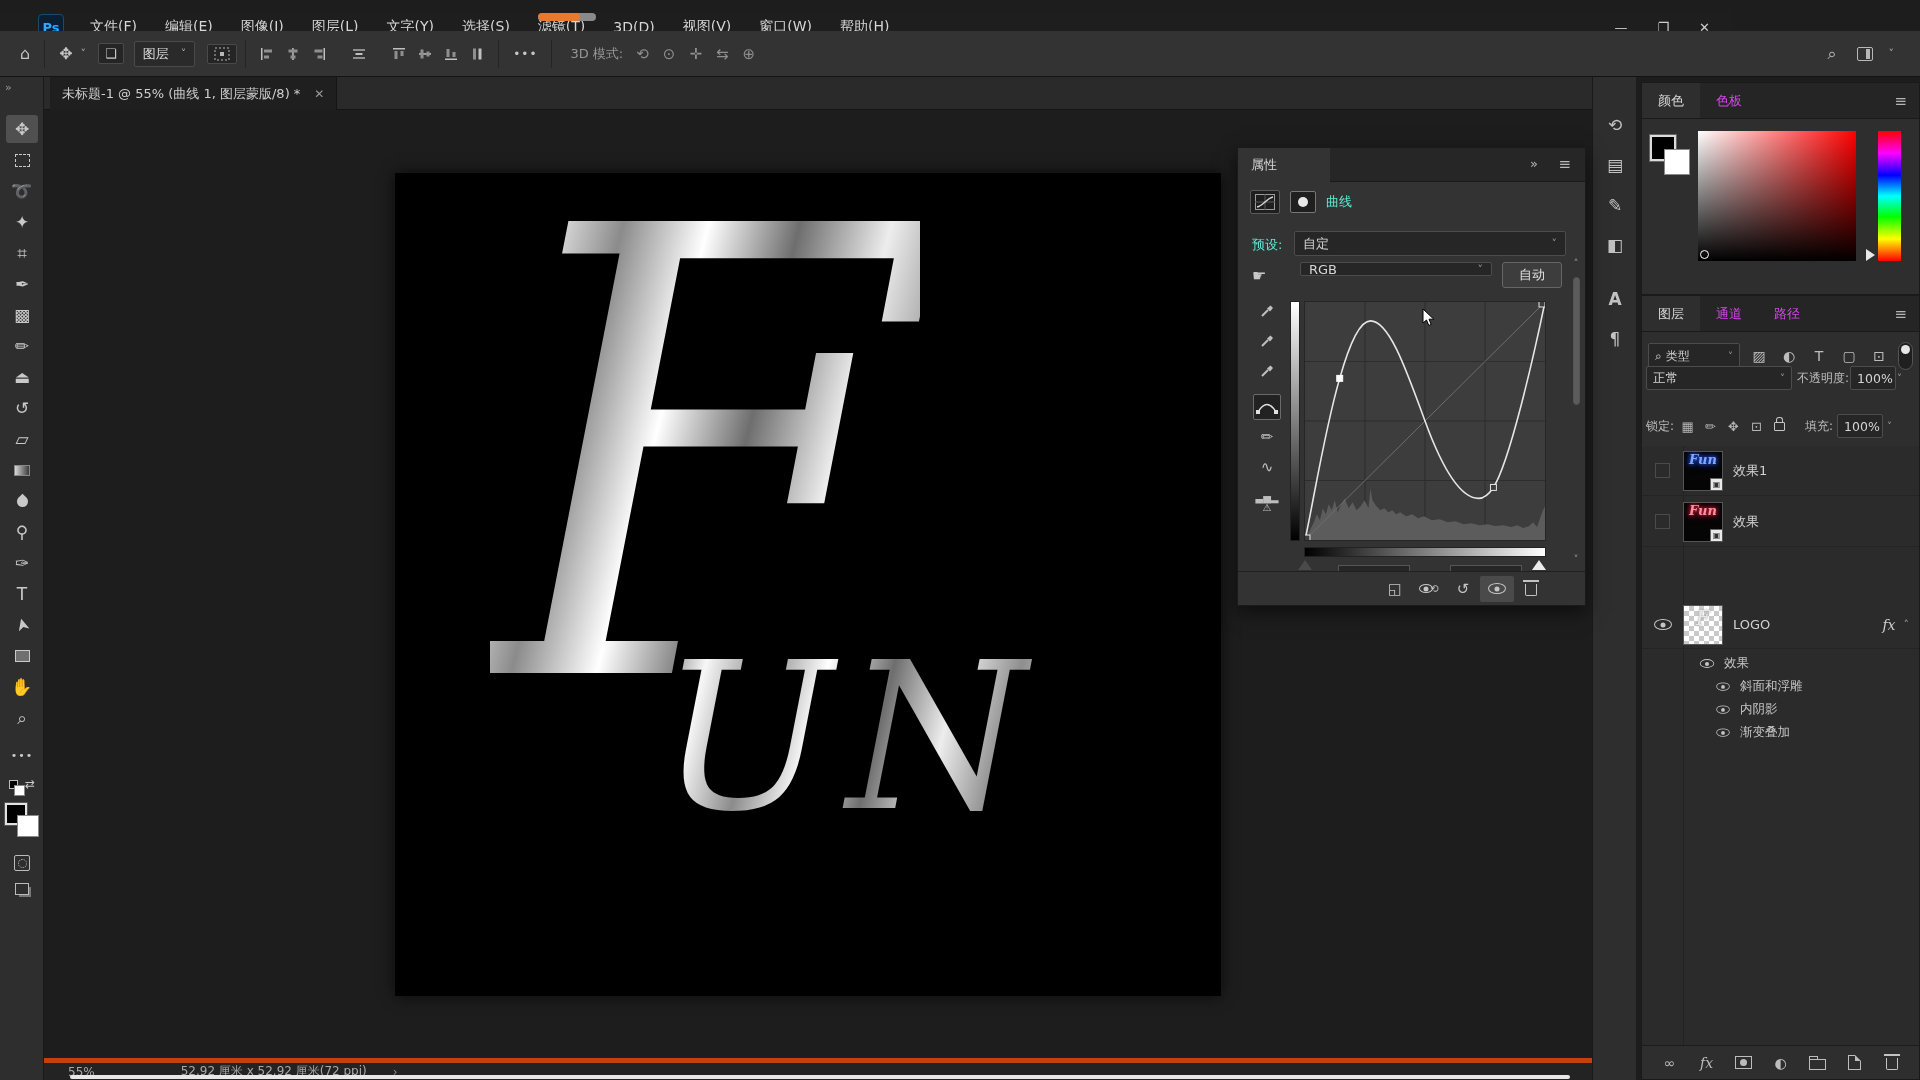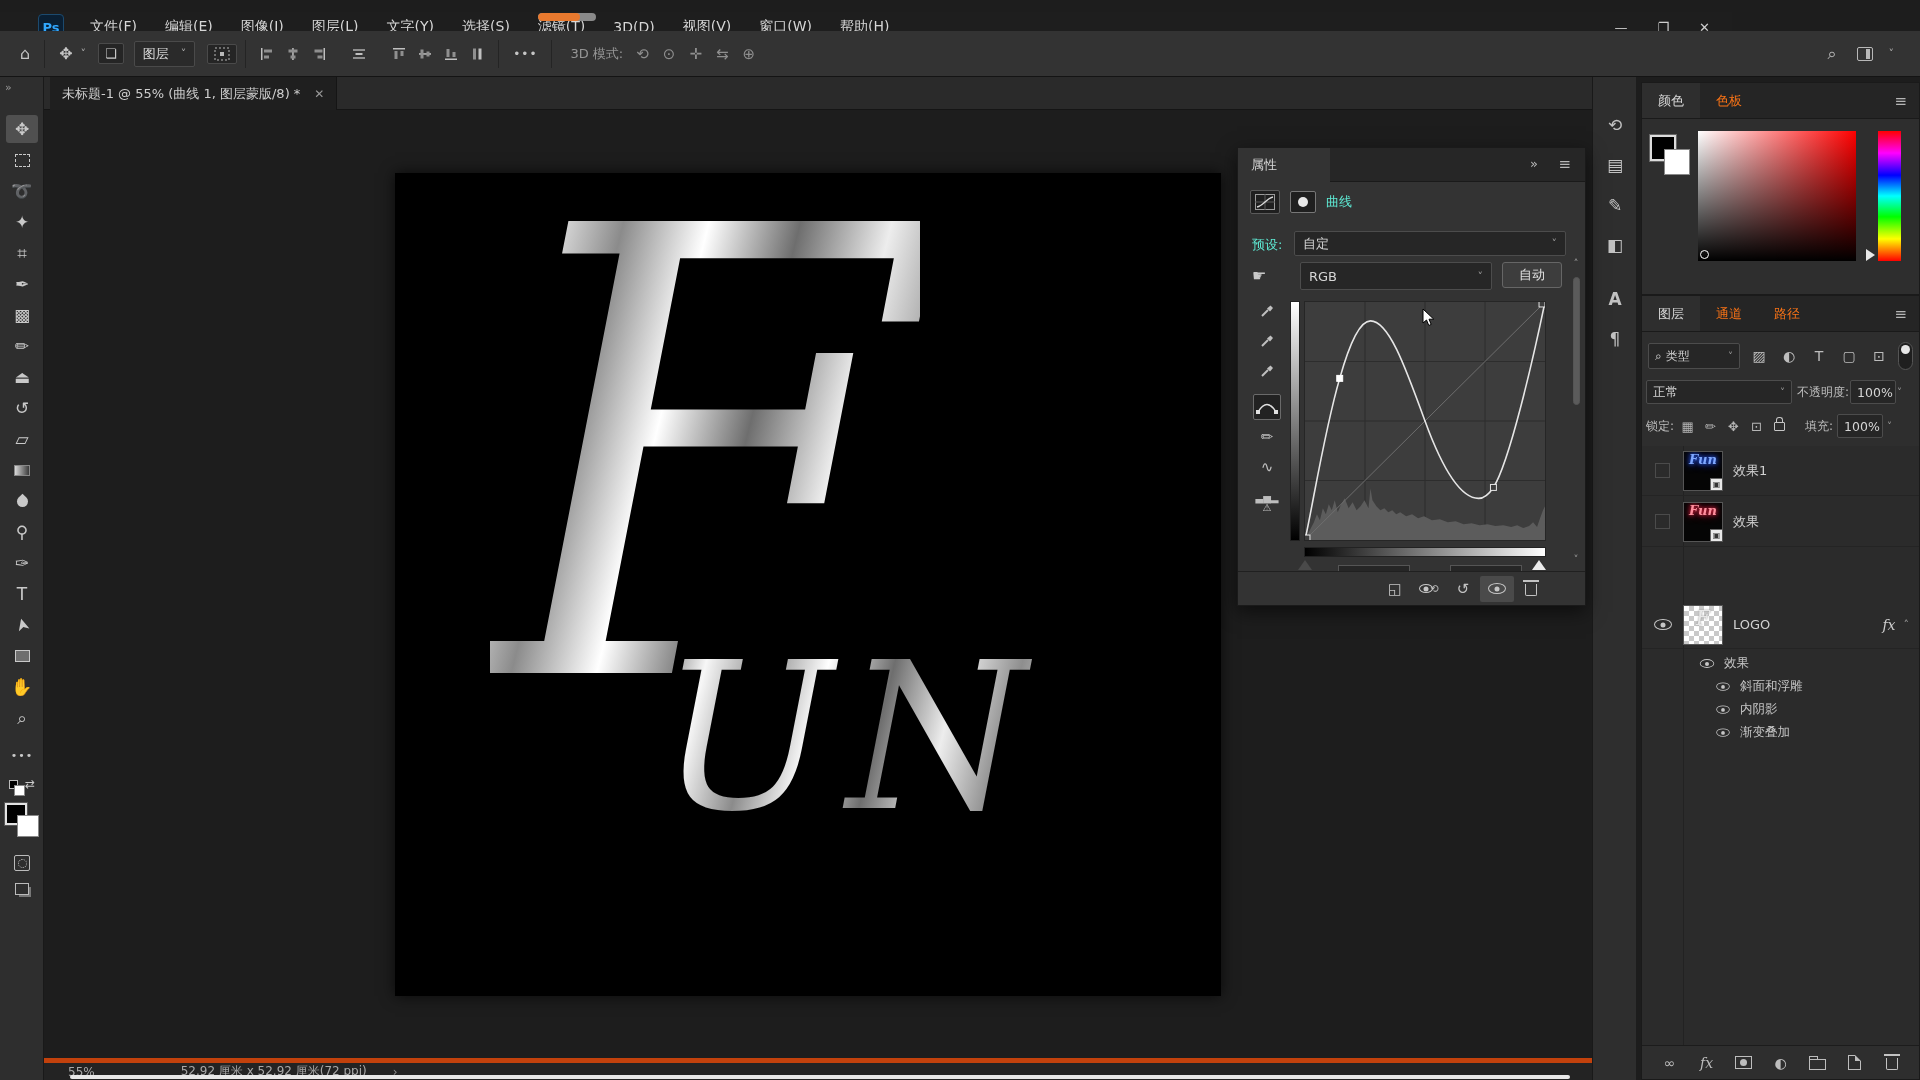--- a/index.html
+++ b/index.html
@@ -105,21 +105,21 @@
 .in-sliver{position:absolute;top:417px;width:72px;height:12px;background:#262626;border:1px solid #555}
 .cursor-svg{position:absolute;left:184px;top:160px;z-index:9}
 
 
 .dockstrip{position:absolute;left:1592px;top:77px;bottom:0;width:44px;background:#2e2e2e;border-left:1px solid #191919}
 .ds-icon{width:44px;height:40px;display:flex;align-items:center;justify-content:center;color:#c2c2c2;font-size:17px}
 
 
 .panel{position:absolute;left:1641px;width:279px;background:#2e2e2e;border:1px solid #1a1a1a}
 .ptabs{position:relative;height:36px;background:#252525;border-bottom:1px solid #1a1a1a;display:flex}
-.ptab{padding:0 16px;display:flex;align-items:center;font-size:13px;color:#f97316}
+.ptab{padding:0 16px;display:flex;align-items:center;font-size:13px;color:#d946ef}
 .ptab.on{background:#2e2e2e;color:#d8d8d8}
 .pmenu{margin-left:auto;padding-right:12px;display:flex;align-items:center;color:#b5b5b5;font-size:15px}
 
 
 .colorpanel{top:82px;height:213px}
 .swatch-pair{position:absolute;left:8px;top:52px;width:44px;height:44px}
 .swatch-pair .fg{position:absolute;left:0;top:0;width:26px;height:26px;background:#000;border:2px solid #dcdcdc;outline:1px solid #666}
 .swatch-pair .bg{position:absolute;left:14px;top:14px;width:26px;height:26px;background:#fff;border:1px solid #888}
 .satmap{position:absolute;left:56px;top:48px;width:158px;height:130px;
   background:linear-gradient(to top,#000,rgba(0,0,0,0)),linear-gradient(to right,#fff,#f00)}
@@ -129,21 +129,21 @@
 .hue-arrow{position:absolute;left:224px;top:166px;width:0;height:0;border-top:6px solid transparent;border-bottom:6px solid transparent;border-left:9px solid #e8e8e8}
 
 
 .layerspanel{top:295px;bottom:0}
 .lp-row{position:absolute;left:0;right:0;display:flex;align-items:center}
 .lp-filter{top:44px;height:32px;padding:0 6px;gap:8px}
 .search-dd{width:92px;height:26px;background:#262626;border:1px solid #4c4c4c;border-radius:2px;display:flex;align-items:center;padding:0 6px;gap:4px;font-size:12px;color:#cfcfcf}
 .f-icon{color:#bdbdbd;font-size:14px;width:22px;text-align:center}
 .f-toggle{margin-left:auto;width:15px;height:28px;background:#1f1f1f;border-radius:8px;position:relative;border:1px solid #555}
 .f-toggle::after{content:'';position:absolute;top:2px;left:2px;width:9px;height:9px;border-radius:50%;background:#e6e6e6}
-.lp-blend{top:82px;height:28px;padding:0 4px;gap:1px}
+.lp-blend{top:68px;height:28px;padding:0 4px;gap:1px}
 .lp-lock{top:116px;height:28px;padding:0 4px;gap:4px;font-size:12px;color:#bdbdbd}
 .small-dd{height:24px;background:#262626;border:1px solid #4c4c4c;border-radius:2px;display:flex;align-items:center;justify-content:space-between;padding:0 6px;font-size:12.5px;color:#d5d5d5}
 .lk{font-size:13px;color:#b5b5b5;width:19px;text-align:center}
 .lock-glyph{width:11px;height:9px;border:1.5px solid #c6c6c6;border-radius:1px;position:relative;display:inline-block}
 .lock-glyph::before{content:'';position:absolute;width:5px;height:5px;border:1.5px solid #c6c6c6;border-bottom:none;border-radius:3px 3px 0 0;top:-6px;left:1px}
 .lp-list{position:absolute;left:0;right:0;top:150px;bottom:34px;background:#2b2b2b;overflow:hidden}
 .lp-list .vline{position:absolute;left:41px;top:0;bottom:0;width:1px;background:#222}
 .lrow{position:absolute;left:0;right:0;border-bottom:1px solid #242424;display:flex;align-items:center}
 .lrow .eyecell{width:41px;display:flex;justify-content:center;align-items:center;flex:none}
 .vis-empty{width:15px;height:15px;border:1px solid #4b4b4b}
@@ -410,21 +410,21 @@
     </span>
     <span class="mask-badge"></span>
     <span class="row-label">曲线</span>
   </div>
   <span class="row-label" style="position:absolute;left:14px;top:88px">预设:</span>
   <div class="dd" style="position:absolute;left:56px;top:83px;width:272px;height:25px">
     <span>自定</span>
     <span class="dchev">˅</span>
   </div>
   <span style="position:absolute;left:14px;top:118px;font-size:16px;color:#c8c8c8">☛</span>
-  <div class="dd" style="position:absolute;left:62px;top:114px;width:192px;height:28px">
+  <div class="dd" style="position:absolute;left:62px;top:114px;width:192px;height:14px">
     <span>RGB</span>
     <span class="dchev">˅</span>
   </div>
   <div class="auto-btn" style="left:264px;top:114px;width:60px;height:26px">自动</div>
 
   <div class="pp-col" style="top:150px">
     <span class="pp-tool">
         <svg width="16" height="16">
           <line x1="3" y1="13" x2="9" y2="7" stroke="#c0c0c0" stroke-width="2"></line>
           <path d="M8,5.5 l3.5,-3 2.5,2.5 -3,3.5 z" fill="#c0c0c0"></path>

